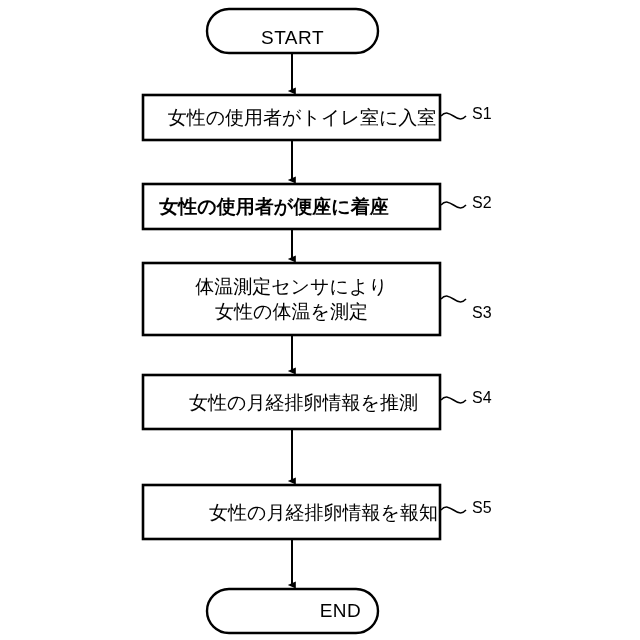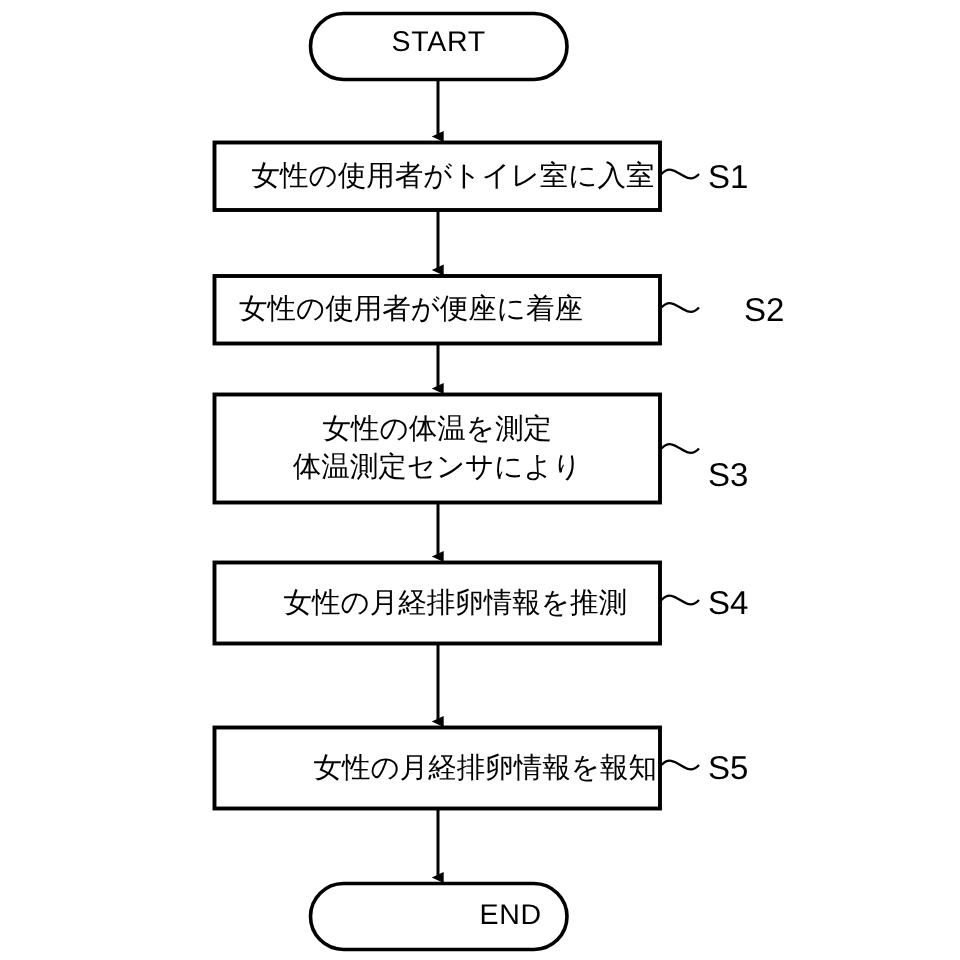--- a/index.html
+++ b/index.html
@@ -43,21 +43,21 @@
   }
   .process-label {
     font-size: 19px;
     line-height: 25px;
     color: #000;
     font-family: "DejaVu Sans", "Liberation Sans", sans-serif;
     white-space: nowrap;
   }
   .step-label {
     position: absolute;
-    font-size: 22px;
+    font-size: 16px;
     color: #000;
     font-family: "Liberation Sans", "DejaVu Sans", sans-serif;
     white-space: nowrap;
   }
 </style>
 </head>
 <body>
 
 <div id="flowchart-root">
 
@@ -89,37 +89,37 @@
     <line x1="292" y1="429" x2="292" y2="481" stroke="#000000" stroke-width="2" marker-end="url(#arrowhead)"></line>
     <line x1="292" y1="539" x2="292" y2="585" stroke="#000000" stroke-width="2" marker-end="url(#arrowhead)"></line>
 
     <path d="M441,116 C450,106 457,126 466,116" fill="none" stroke="#000000" stroke-width="1.5"></path>
     <path d="M441,205 C450,195 457,215 466,205" fill="none" stroke="#000000" stroke-width="1.5"></path>
     <path d="M441,299 C450,289 457,309 466,299" fill="none" stroke="#000000" stroke-width="1.5"></path>
     <path d="M441,400 C450,390 457,410 466,400" fill="none" stroke="#000000" stroke-width="1.5"></path>
     <path d="M441,510 C450,500 457,520 466,510" fill="none" stroke="#000000" stroke-width="1.5"></path>
   </svg>
 
-  <div class="node-text" style="left:207px; top:9px; width:171px; height:40px;">
+  <div class="node-text" style="left:207px; top:9px; width:171px; height:40px;justify-content:flex-end;">
     <span class="terminal-label">START</span>
   </div>
 
   <div class="node-text" style="left:143px; top:95px; width:318px; height:45px;">
     <span class="process-label">女性の使用者がトイレ室に入室</span>
   </div>
   <span class="step-label" style="left:472px; top:105px;">S1</span>
 
-  <div class="node-text" style="left:143px; top:184px; width:262px; height:45px;">
+  <div class="node-text" style="left:143px; top:184px; width:262px; height:45px;font-weight:bold;">
     <span class="process-label">女性の使用者が便座に着座</span>
   </div>
-  <span class="step-label" style="left:496px; top:194px;">S2</span>
+  <span class="step-label" style="left:472px; top:194px;">S2</span>
 
   <div class="node-text" style="left:143px; top:263px; width:297px; height:72px;">
+    <span class="process-label">体温測定センサにより</span>
     <span class="process-label">女性の体温を測定</span>
-    <span class="process-label">体温測定センサにより</span>
   </div>
   <span class="step-label" style="left:472px; top:304px;">S3</span>
 
   <div class="node-text" style="left:143px; top:375px; width:297px; height:54px;margin-left:12px;">
     <span class="process-label">女性の月経排卵情報を推測</span>
   </div>
   <span class="step-label" style="left:472px; top:389px;text-align:center;">S4</span>
 
   <div class="node-text" style="left:143px; top:485px; width:297px; height:54px;padding-left:32px;">
     <span class="process-label">女性の月経排卵情報を報知</span>

